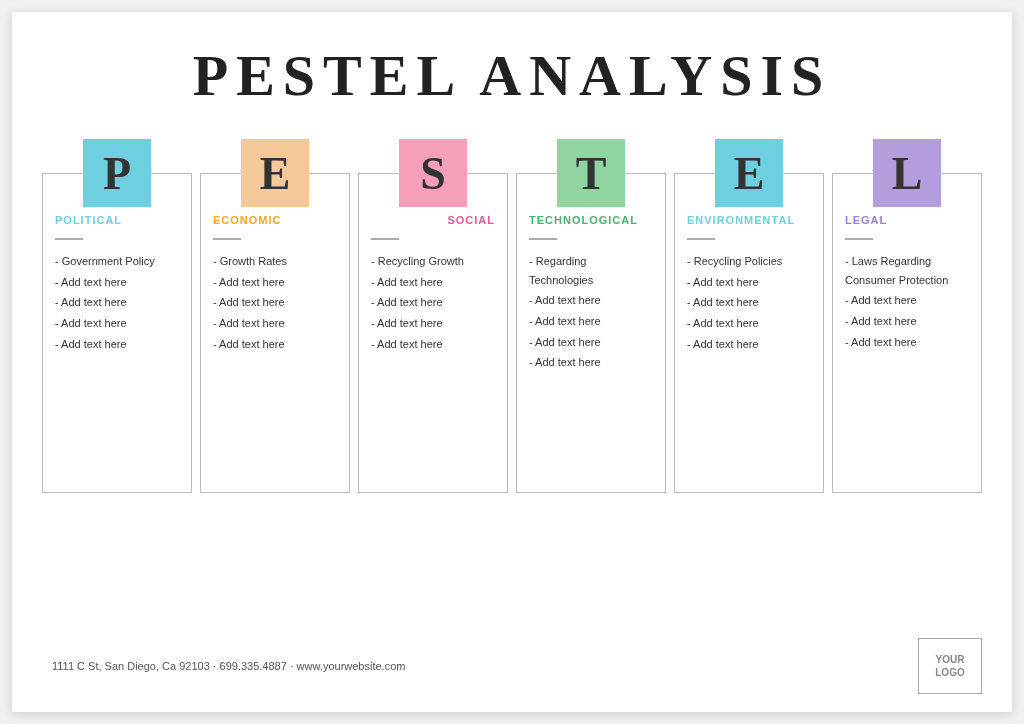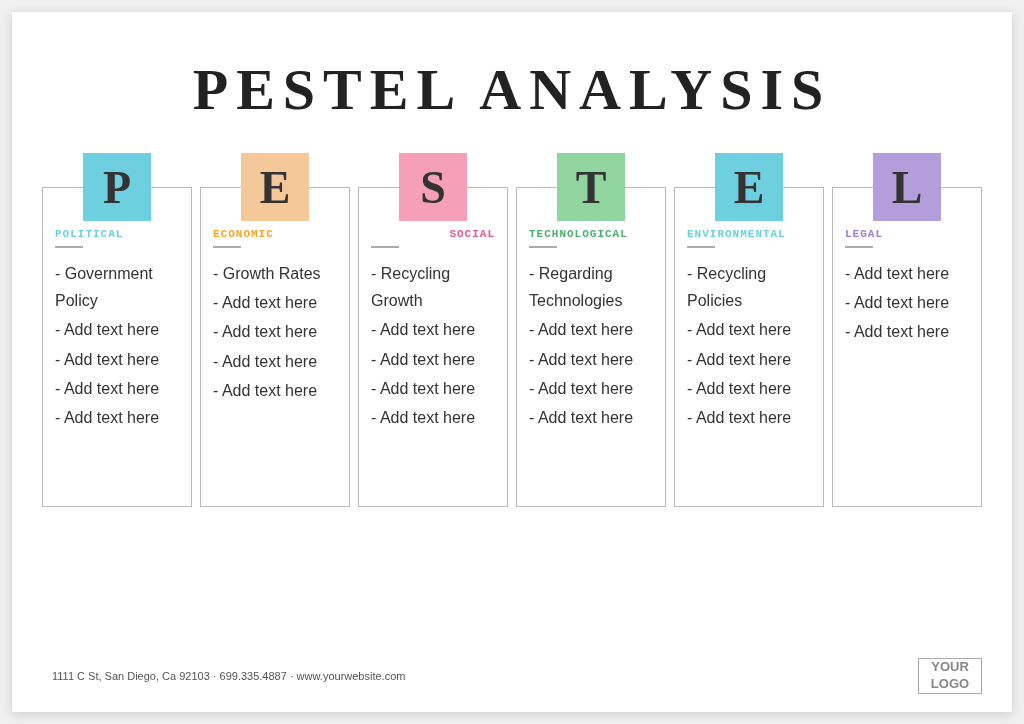--- a/index.html
+++ b/index.html
@@ -8,21 +8,21 @@
       display: flex;
       justify-content: center;
       align-items: center;
       min-height: 100vh;
       font-family: Arial, sans-serif;
     }
     .page {
       width: 1000px;
       height: 700px;
       background: #fff;
-      padding: 44px 30px 20px 30px;
+      padding: 30px 30px 20px 30px;
       position: relative;
       box-shadow: 0 2px 10px rgba(0,0,0,0.15);
     }
     .main-title {
       font-size: 58px;
       font-weight: 900;
       letter-spacing: 8px;
       text-align: center;
       color: #222;
       font-family: 'Georgia', serif;
@@ -59,32 +59,31 @@
       border: 1.5px solid #bbb;
       padding: 40px 12px 16px 12px;
       margin-top: -34px;
       min-height: 320px;
     }
     .category-label {
       font-size: 11px;
       font-weight: 700;
       letter-spacing: 1px;
       text-transform: uppercase;
-      margin-bottom: 6px;
+      margin-bottom: 12px;
       text-align: left;
-      font-family: Liberation Mono, monospace;
     }
     .divider {
       width: 28px;
       height: 2px;
       background: #aaa;
       margin-bottom: 12px;
     }
     .items-list {
-      font-size: 16px;
+      font-size: 11px;
       color: #333;
       line-height: 1.7;
     }
     .items-list p {
       margin-bottom: 2px;
     }
     .footer {
       position: absolute;
       bottom: 18px;
       left: 40px;
@@ -92,26 +91,26 @@
       display: flex;
       justify-content: space-between;
       align-items: center;
     }
     .footer-text {
       font-size: 11px;
       color: #555;
     }
     .logo-box {
       width: 64px;
-      height: 36px;
+      height: 56px;
       border: 1.5px solid #aaa;
       display: flex;
       align-items: center;
       justify-content: center;
-      font-size: 13px;
+      font-size: 10px;
       font-weight: 700;
       color: #888;
       text-align: center;
       line-height: 1.3;
     }
   </style>
 </head>
 <body>
 
 <div class="page">
@@ -187,20 +186,21 @@
             <p>- Add text here</p>
           </div>
         </div>
       </div>
       <div class="column">
         <div class="letter-box" style="background: rgb(179, 157, 219);">L</div>
         <div class="card">
           <div class="category-label" style="color: rgb(156, 127, 212);">LEGAL</div>
           <div class="divider"></div>
           <div class="items-list">
+            <p>- Laws Regarding Consumer Protection</p>
             <p>- Add text here</p>
             <p>- Add text here</p>
             <p>- Add text here</p>
           </div>
         </div>
       </div>
     </div>
 
   <div class="footer">
     <span class="footer-text">1111 C St, San Diego, Ca 92103 · 699.335.4887 · www.yourwebsite.com</span>

